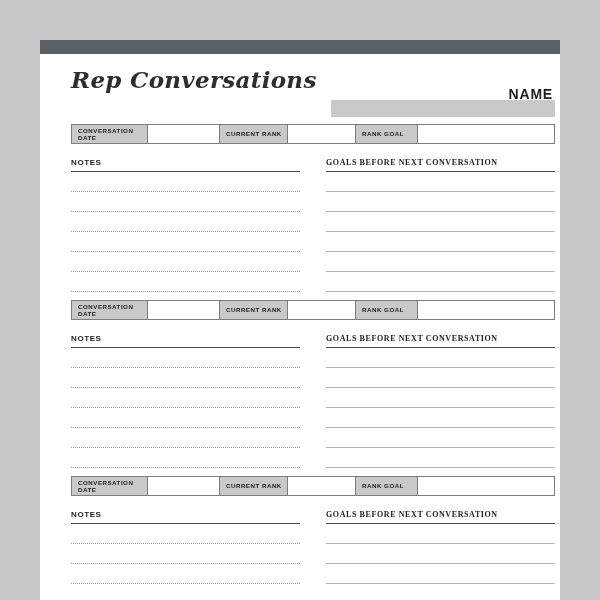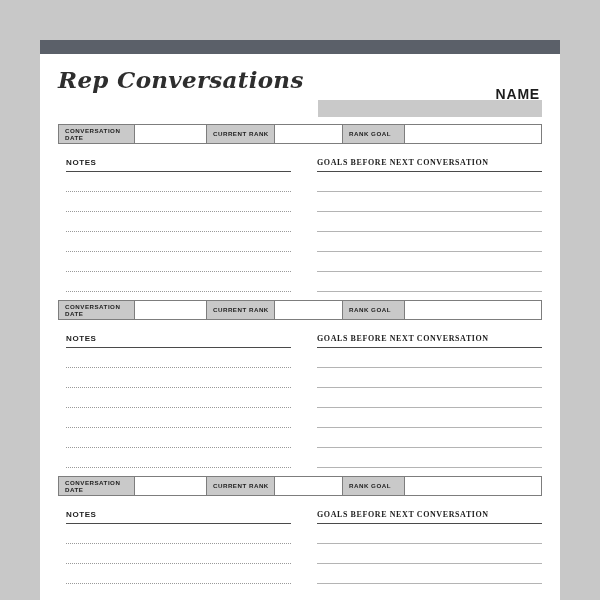--- a/index.html
+++ b/index.html
@@ -26,21 +26,21 @@
   .topbar {
     position: absolute;
     left: 0;
     top: 0;
     width: 520px;
     height: 14px;
     background: #5b6069;
   }
   .sheet {
     position: absolute;
-    left: 0;
+    left: 13px;
     top: 14px;
     width: 520px;
     padding: 0 18px;
     box-sizing: border-box;
   }
   .header-row {
     position: relative;
     height: 62px;
   }
   .title {
@@ -112,21 +112,21 @@
   .fld-blank.b3 { flex: 1; border-right: none; }
 
   .columns {
     display: flex;
     margin-top: 14px;
   }
   .col {
     width: 50%;
     box-sizing: border-box;
   }
-  .col.left { padding-right: 13px; margin-left: 8px; }
+  .col.left { padding-right: 13px; }
   .col.right { padding-left: 13px; font-family: Liberation Serif, serif; }
   .col-head {
     font-size: 8px;
     font-weight: bold;
     letter-spacing: 0.6px;
     color: #1d1d1d;
     margin-bottom: 4px;
   }
   .rule {
     border-bottom: 1.6px solid #4a4a4a;

